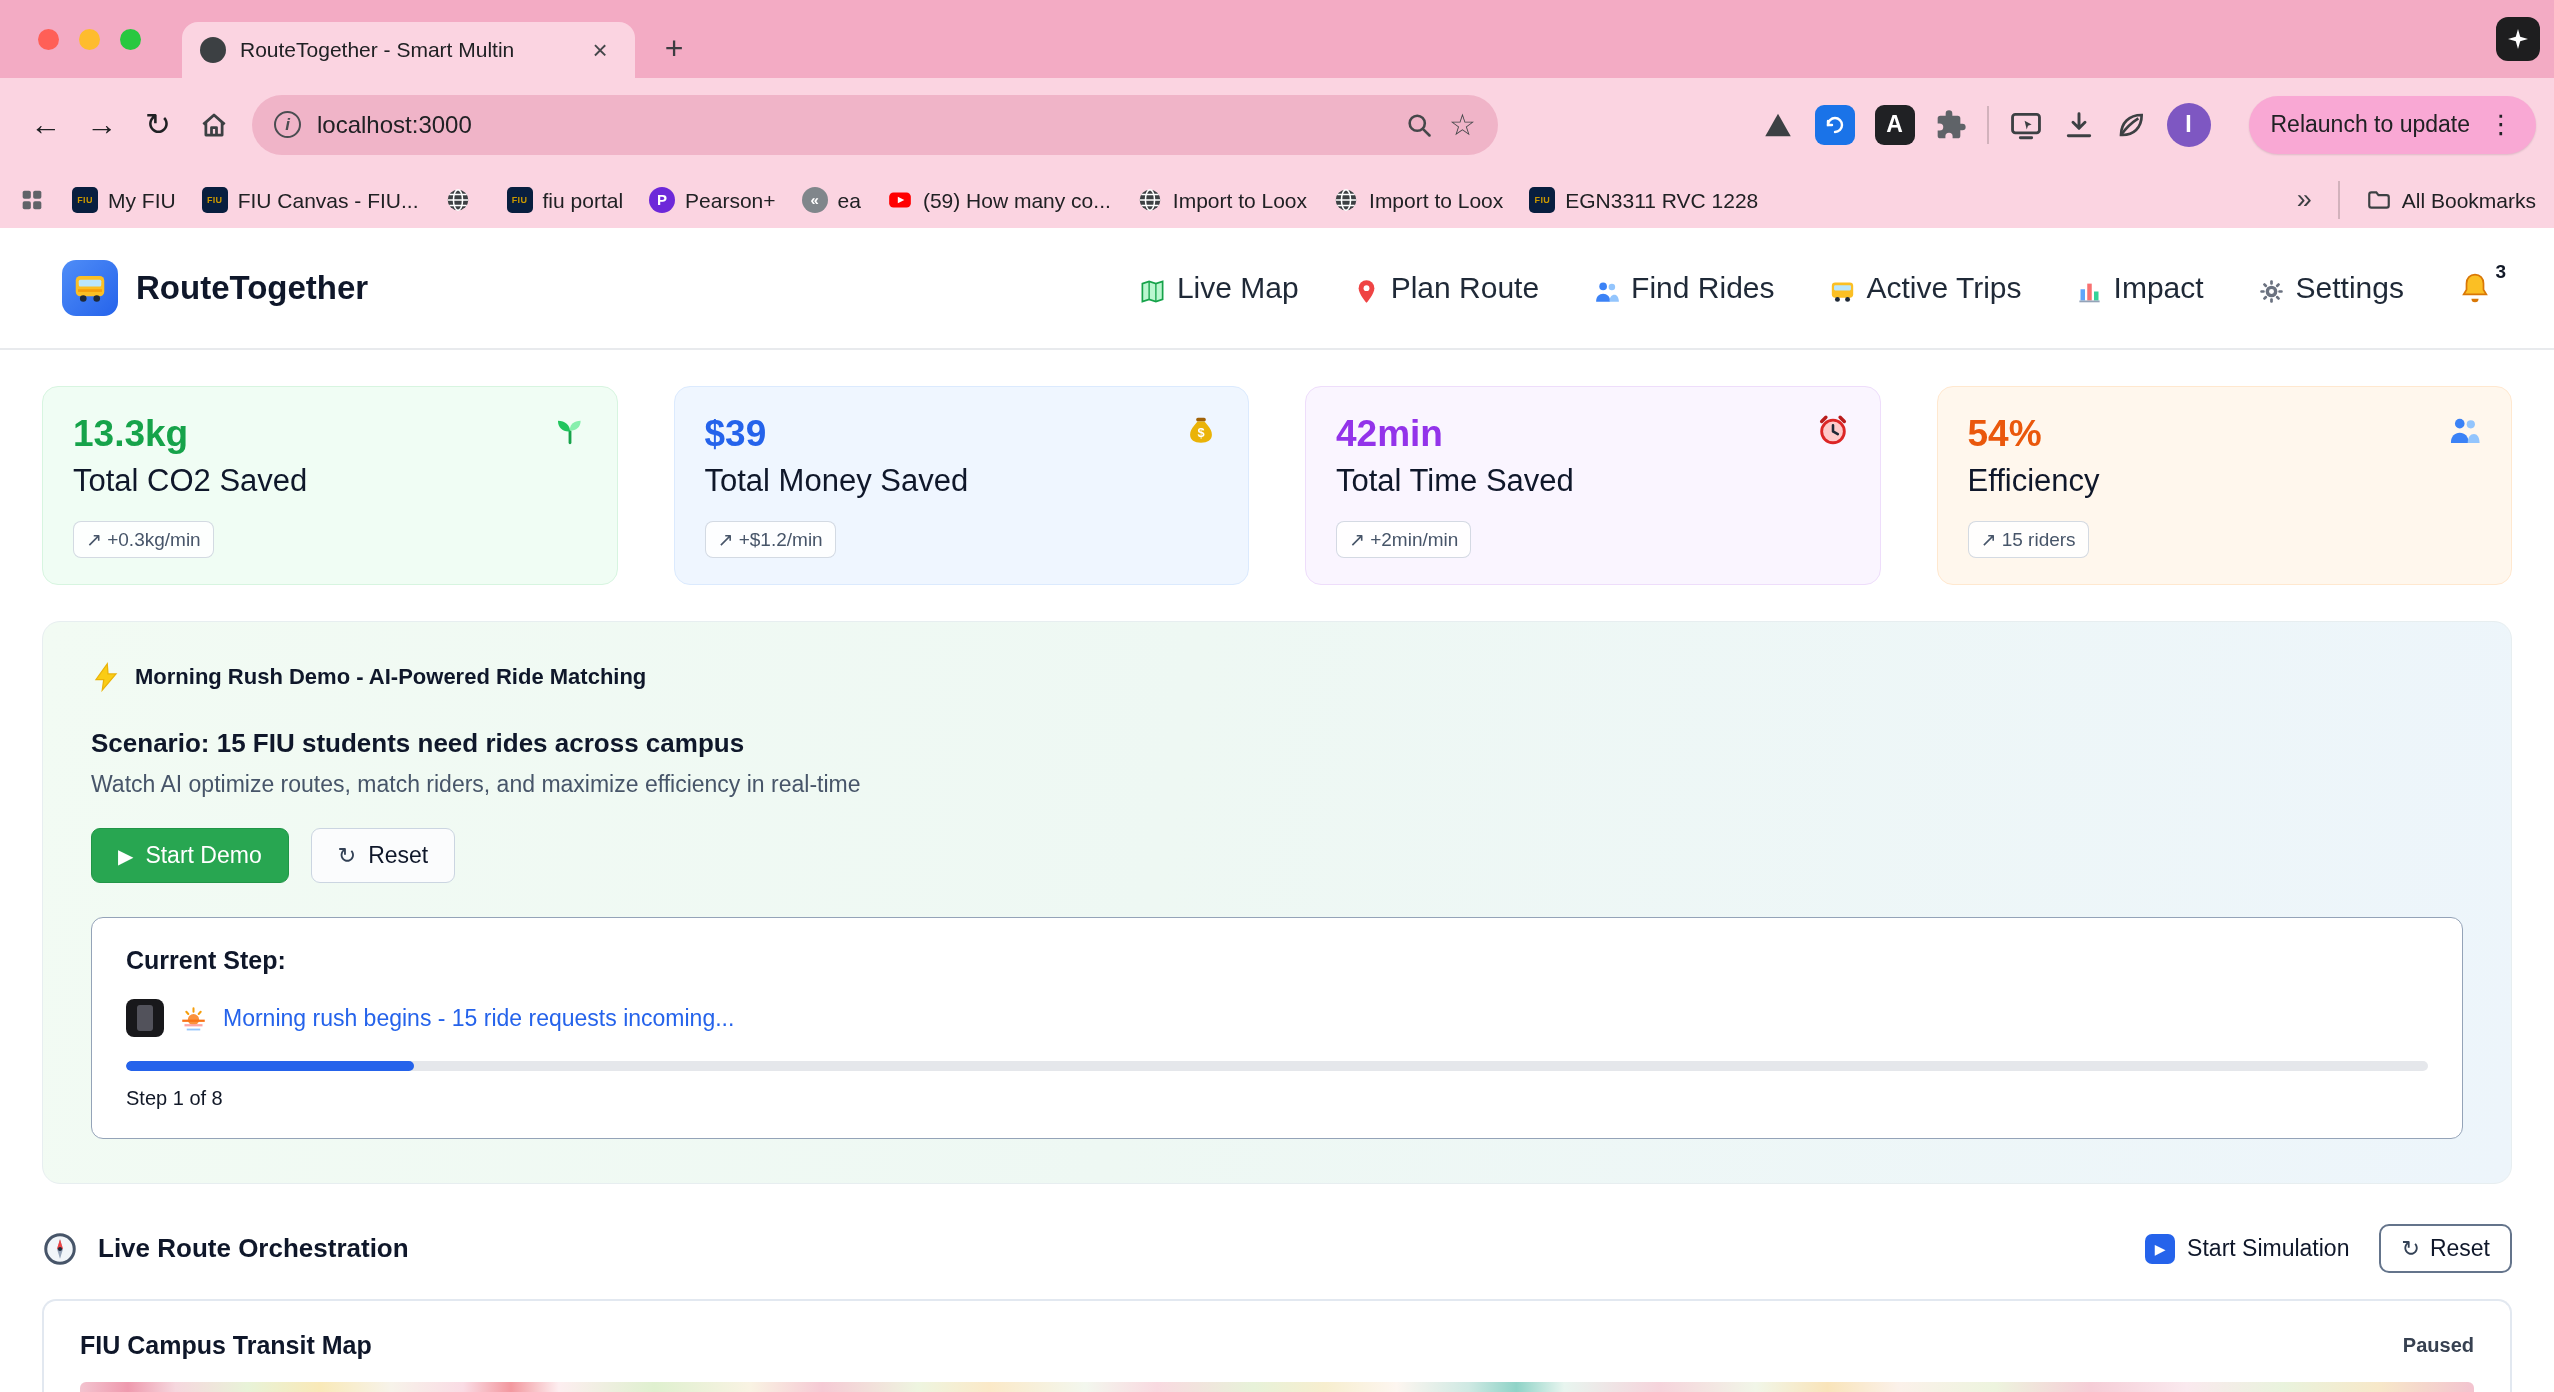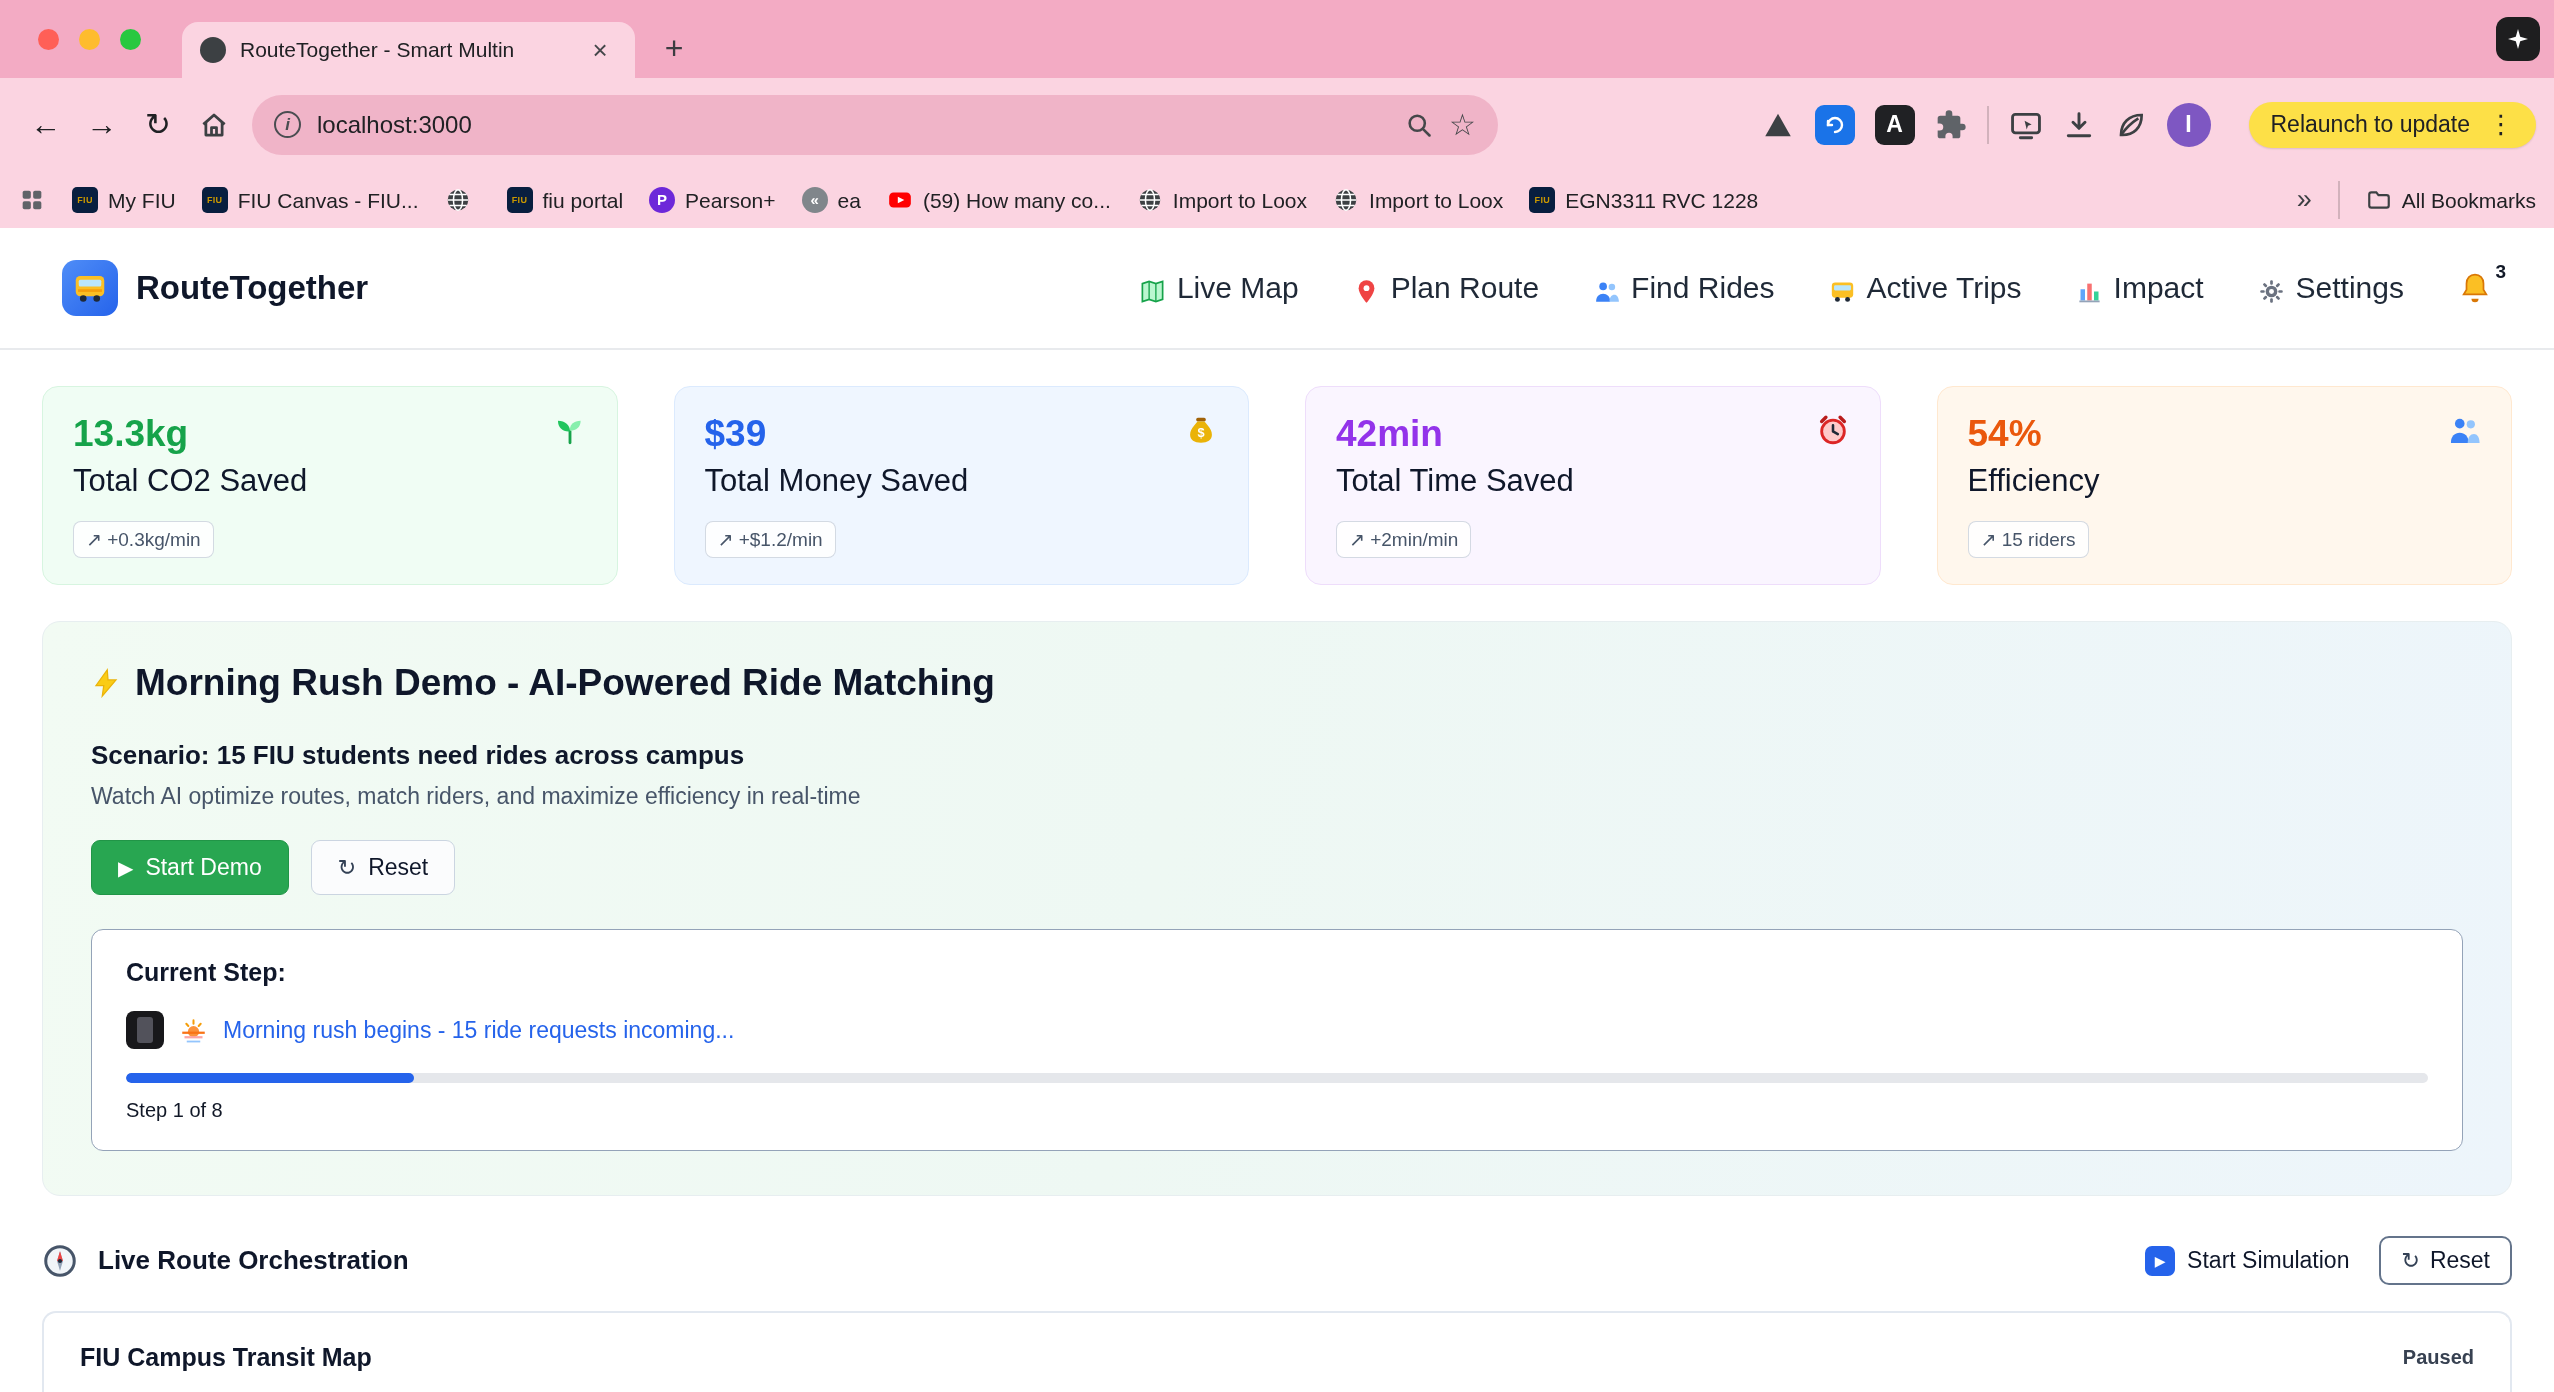--- a/index.html
+++ b/index.html
@@ -29,21 +29,21 @@
     display:flex; align-items:center; justify-content:center; font-size:17px; font-style:italic; font-weight:bold; flex:none; }
   .url-text { flex:1; font-size:24px; color:#202124; }
   .urlbar .glyph-btn { font-size:30px; color:#45474a; }
   .ext-cluster { display:flex; align-items:center; gap:20px; margin-left:auto; }
   .sq-ext { width:40px; height:40px; border-radius:9px; display:flex; align-items:center; justify-content:center; flex:none; }
   .sq-blue { background:#1a73e8; }
   .sq-dark { background:#202124; color:#ffffff; font-size:23px; font-weight:bold; }
   .v-div { width:2px; height:38px; background:rgba(0,0,0,.16); }
   .avatar { width:44px; height:44px; border-radius:50%; background:#7e57c2; color:#ffffff;
     font-size:23px; font-weight:bold; display:flex; align-items:center; justify-content:center; }
-  .relaunch { height:46px; border-radius:29px; background:#fde047; display:flex; align-items:center;
+  .relaunch { height:58px; border-radius:29px; background:#f9a8d4; display:flex; align-items:center;
     gap:18px; padding:0 22px; font-size:23px; color:#202124; margin-left:18px;
     box-shadow:0 1px 2px rgba(0,0,0,.12); }
   .relaunch .dots { font-size:26px; color:#202124; }
 
   .bookmarksbar { height:57px; background:#fbd4e1; display:flex; align-items:center;
     padding:0 18px; gap:26px; font-size:21px; color:#202124; }
   .bm { display:flex; align-items:flex-end; gap:10px; white-space:nowrap; }
   .fav { width:26px; height:26px; flex:none; display:flex; align-items:center; justify-content:center; }
   .fav-fiu { background:#081e3f; border-radius:5px; color:#c99700; font-size:9px; font-weight:bold; letter-spacing:.3px; }
   .fav-pearson { background:#6d28d9; border-radius:50%; color:#fff; font-size:15px; font-weight:bold; }
@@ -70,21 +70,21 @@
   .stat-value { font-size:37px; font-weight:bold; }
   .v-green{color:#16a34a;} .v-blue{color:#2563eb;} .v-purple{color:#9333ea;} .v-orange{color:#ea580c;}
   .stat-label { font-size:31px; color:#0f172a; margin-top:8px; }
   .stat-badge { display:inline-block; margin-top:22px; font-size:19px; color:#475569;
     background:rgba(255,255,255,.85); border:1px solid rgba(148,163,184,.4); border-radius:8px; padding:6px 12px; }
   .stat-icon { position:absolute; top:26px; right:30px; }
 
   .demo-panel { margin:36px 42px 0; background:linear-gradient(100deg,#f2fbf3 0%,#eef8f3 45%,#edf5fb 100%);
     border:1px solid #e7eef0; border-radius:18px; padding:40px 48px 44px; }
   .demo-title-row { display:flex; align-items:center; gap:14px; }
-  .demo-title { font-size:37px; font-weight:bold; color:#0f172a; }
+  .demo-title { font-size:22px; font-weight:bold; color:#0f172a; }
   .demo-scenario { margin-top:36px; font-size:26px; font-weight:bold; color:#0f172a; }
   .demo-desc { margin-top:12px; font-size:23px; color:#475569; }
   .demo-btn-row { margin-top:30px; display:flex; gap:22px; }
   .btn { display:inline-flex; align-items:center; gap:12px; font-size:23px; border-radius:9px;
     padding:13px 26px; cursor:pointer; }
   .btn-green { background:#28a651; color:#ffffff; border:1px solid #219547; }
   .btn-light { background:#fbfcfd; color:#0f172a; border:1.5px solid #cbd5e1; }
   .btn .g { font-size:20px; }
   .btn-light .g { color:#334155; font-size:22px; }
 

